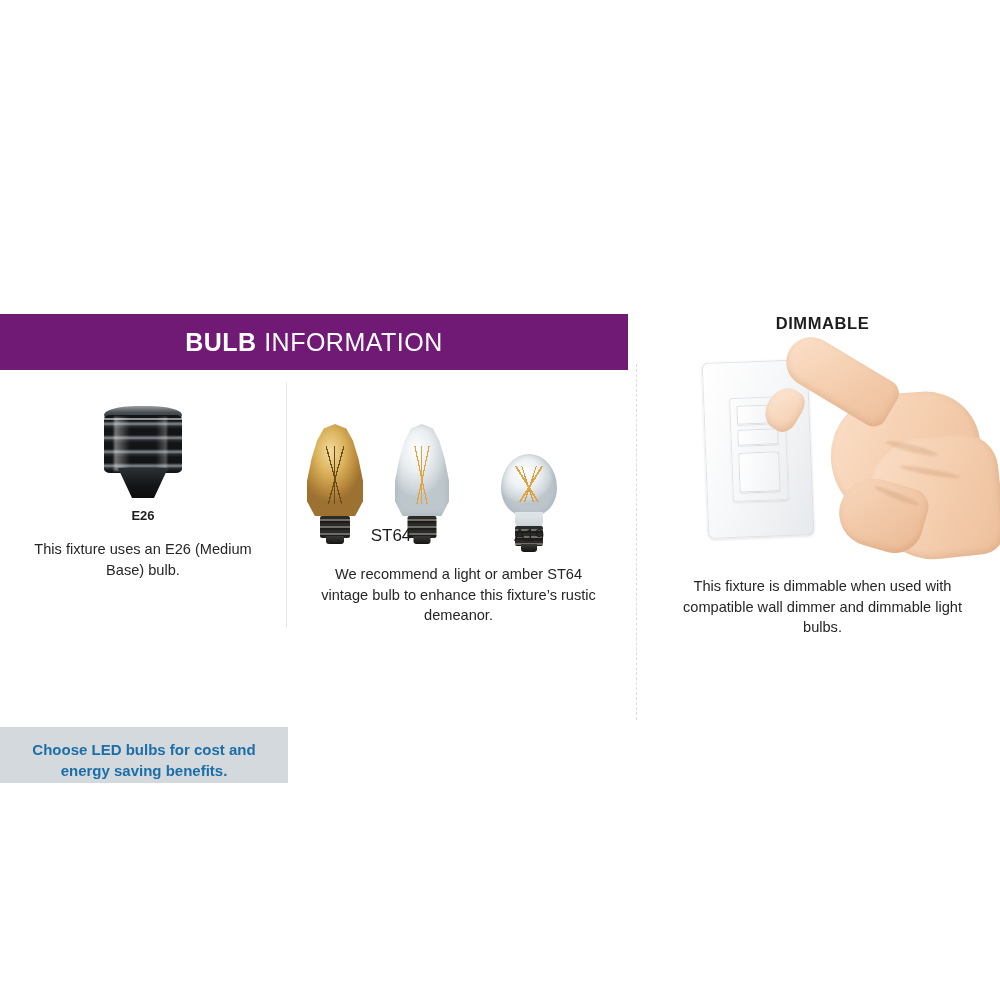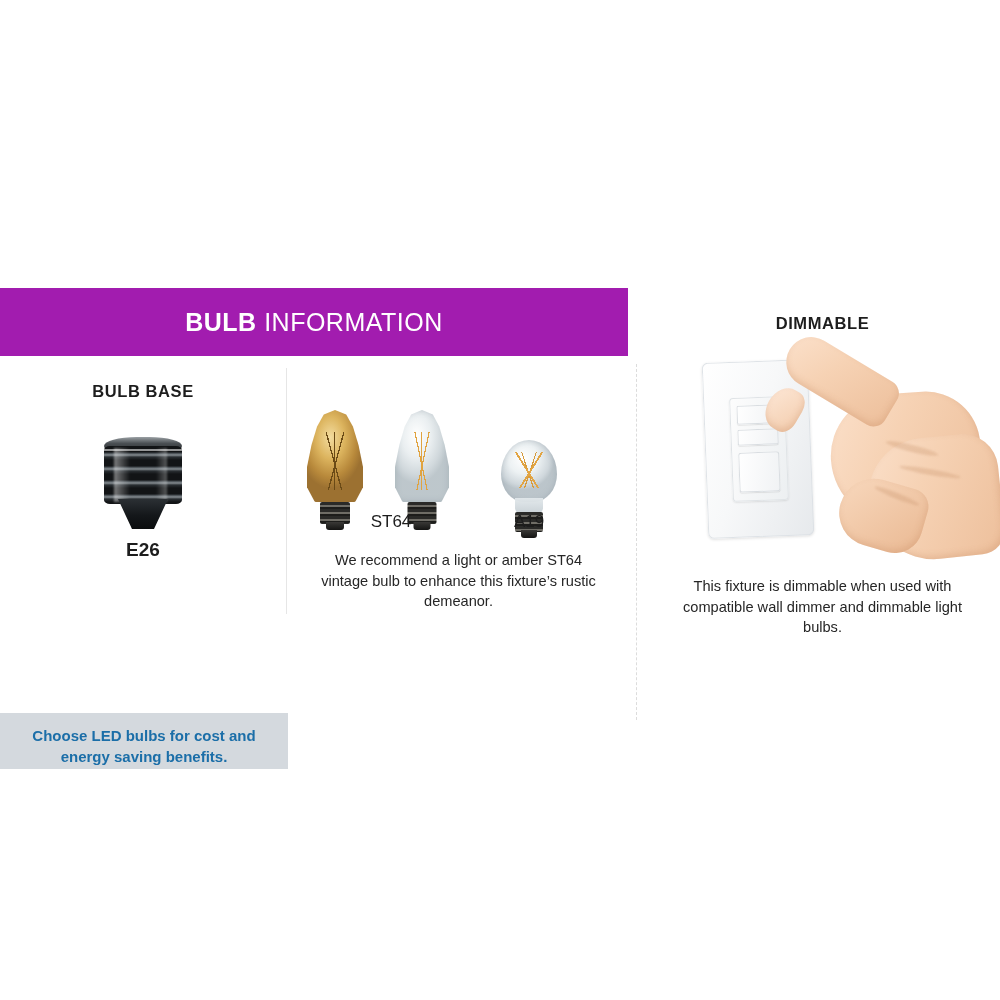--- a/index.html
+++ b/index.html
@@ -10,25 +10,26 @@
     overflow: hidden;
   }
   #stage { position: relative; width: 1000px; height: 1000px; background: #fff; }
 
   
   .panel { position: absolute; }
   #panel-bulb    { left: 0px;   top: 288px; width: 628px; }
   #panel-dimming { left: 645px; top: 288px; width: 355px; }
 
   .panel-header {
-    height: 68px;
-    background: #a21caf;
+    height: 56px;
+    background: #701a75;
     color: #ffffff;
     display: flex; align-items: center; justify-content: center;
     letter-spacing: .5px;
+    margin-top: 26px;
   }
   .panel-header .ht {
     font-size: 25px;
     white-space: nowrap;
   }
   .panel-header .ht b { font-weight: 700; }
   .panel-header .ht span { font-weight: 300; }
 
   
   #panel-divider {
@@ -86,21 +87,21 @@
     filter: blur(1.2px);
   }
   .e26 .tip {
     position:absolute; left: 18px; top: 62px; width: 50px; height: 30px;
     background: linear-gradient(180deg,#2b3034 0%, #14171a 55%, #0b0d0e 100%);
     clip-path: polygon(0% 0%, 100% 0%, 72% 100%, 28% 100%);
     border-radius: 0 0 8px 8px;
   }
 
   .item-label {
-    text-align:center; font-size: 19px; font-weight: 700; color: #1d1d1d;
+    text-align:center; font-size: 13px; font-weight: 700; color: #1d1d1d;
     margin-top: 6px;
   }
 
   .body-text {
     font-size: 14.6px; line-height: 1.42; color: #262626;
     text-align: center;
   }
   #base-desc  { margin: 16px 22px 0 22px; }
   #shape-desc-1 { margin: 14px 24px 0 24px; }
   #shape-desc-2 { margin: 20px 22px 0 22px; }
@@ -294,34 +295,34 @@
         <span>INFORMATION</span>
       </div>
     </div>
 
     <div id="bulb-body">
 
       <div id="col-divider"></div>
 
       <div class="col" id="col-base">
 
-        <div class="col-title">BULB BASE</div>
 
         <div class="base-art-wrap">
           <div class="e26">
             <div class="collar"></div>
             <div class="body"></div>
             <div class="shine"></div>
             <div class="shine2"></div>
             <div class="tip"></div>
           </div>
         </div>
 
         <div class="item-label">E26</div>
 
+        <p class="body-text" id="base-desc">This fixture uses an E26 (Medium Base) bulb.</p>
       </div>
 
       <div class="col" id="col-shape">
 
 
         <div class="bulbs">
 
           <div class="bulb" id="bulb-st64-amber">
             <div class="glass">
                 <div class="fil"></div>

